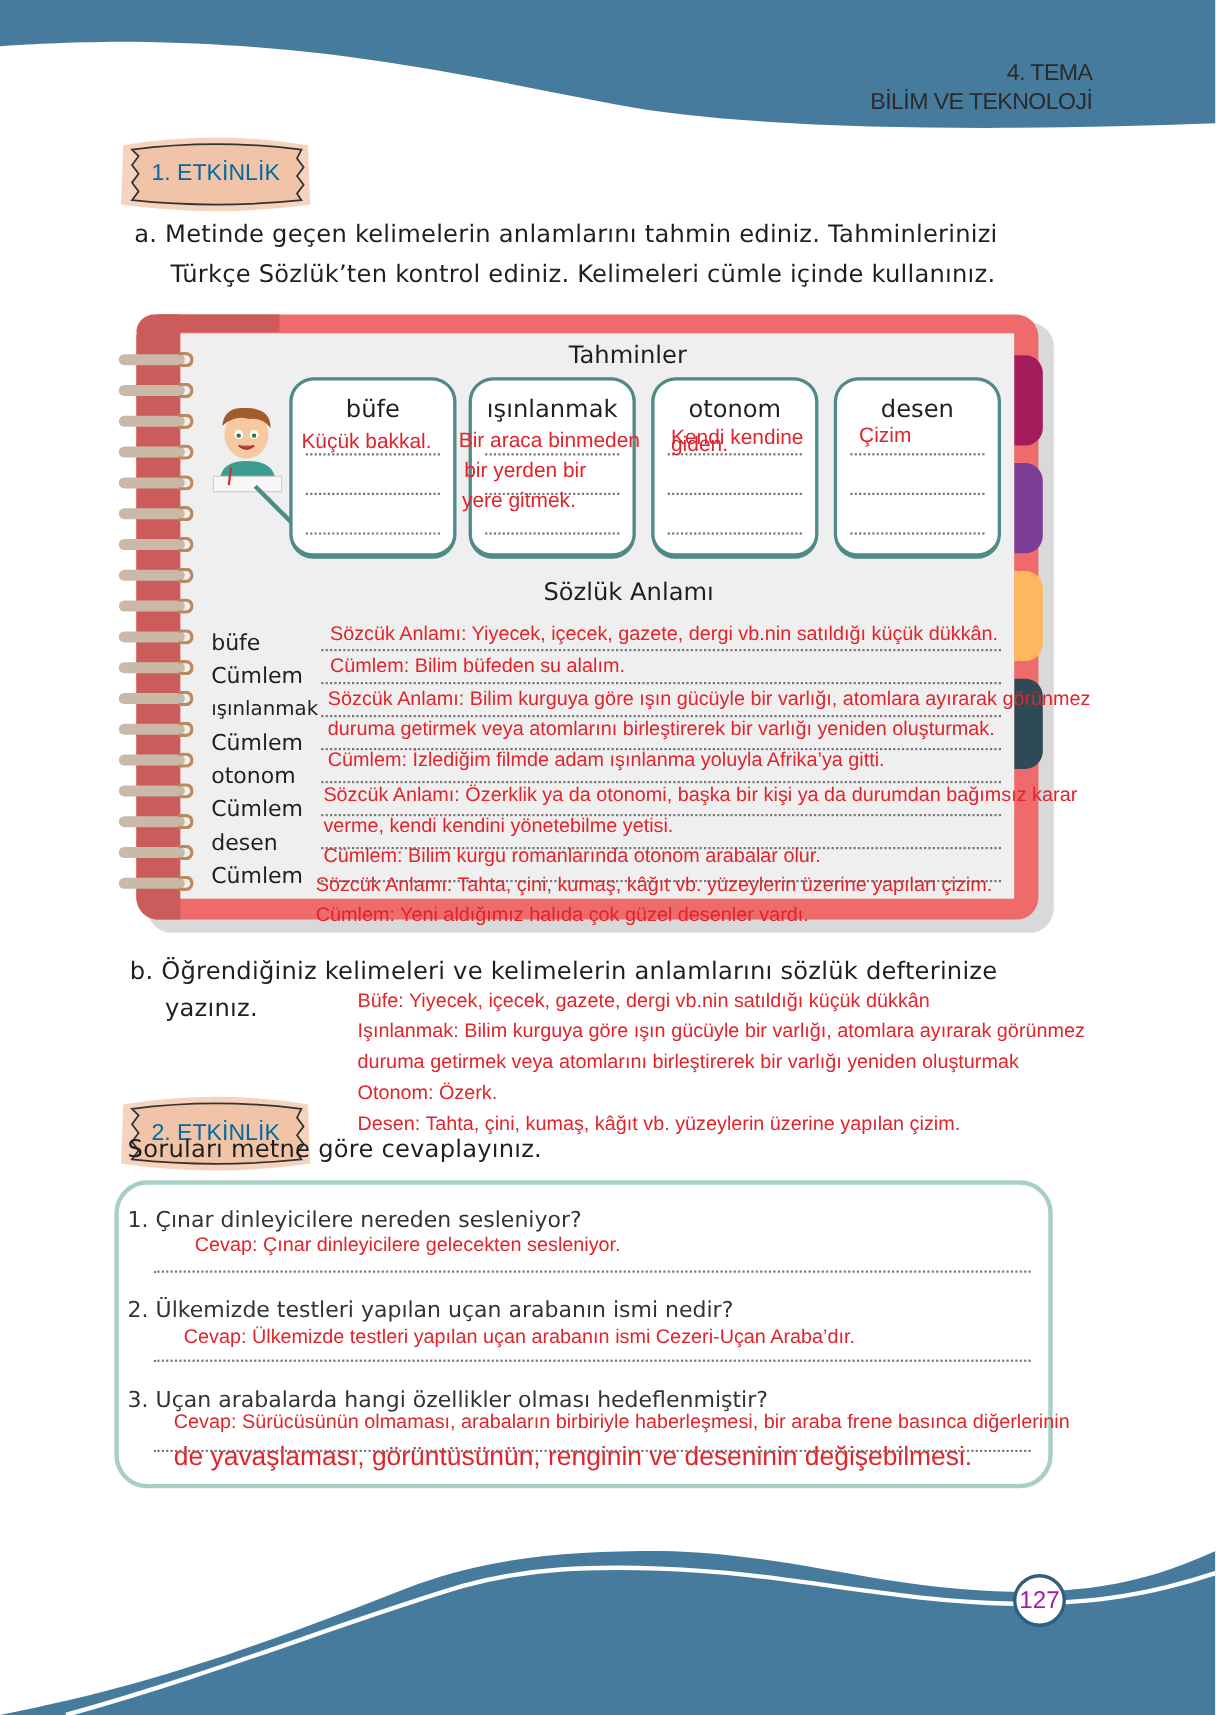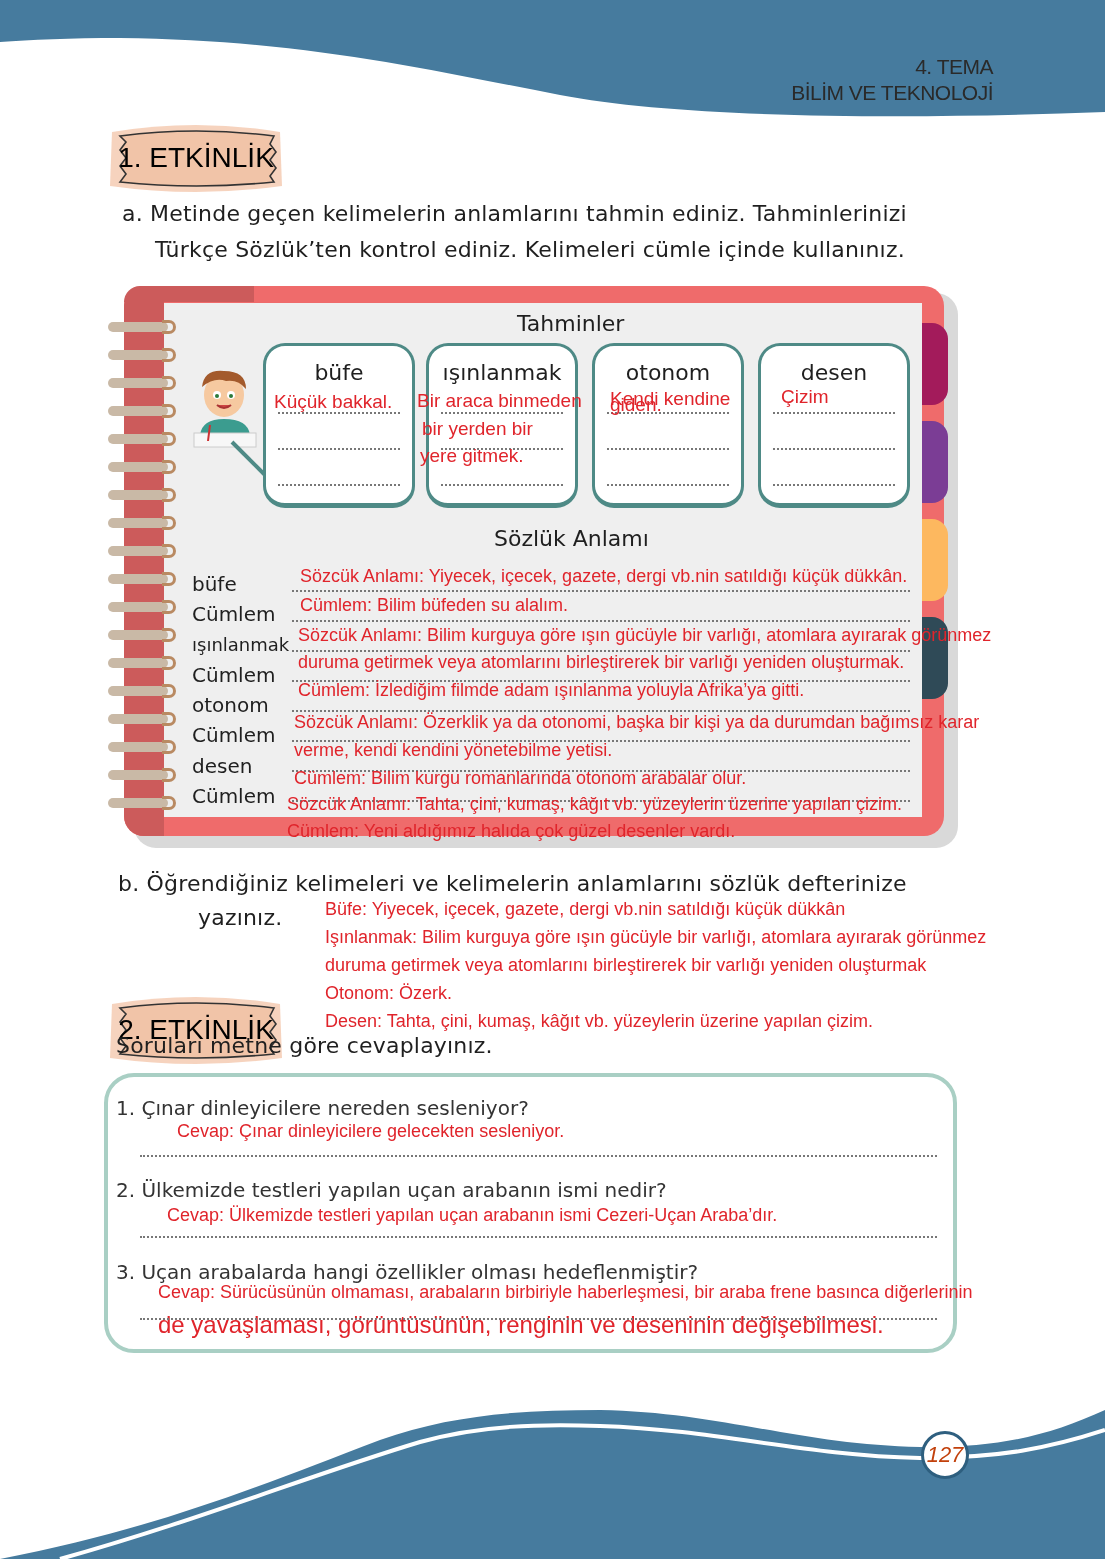--- a/index.html
+++ b/index.html
@@ -9,21 +9,21 @@
   .hand { font-family: "DejaVu Sans", sans-serif; color: #1f1f1f; }
   .red { font-family: "Liberation Sans", sans-serif; color: #e0242b; white-space: nowrap; }
 
   
   .top-wave { left: 0; top: 0; width: 1105px; height: 120px; }
   .theme-title { right: 112px; top: 54px; text-align: right; font-size: 21px; line-height: 26px; letter-spacing: -0.5px; color: #2a2a2a; font-family: "Liberation Sans", sans-serif; }
 
   
   .badge { width: 180px; height: 72px; }
   .badge svg { position: absolute; left: 0; top: 0; }
-  .badge-label { position: absolute; left: 0; top: 0; width: 180px; height: 72px; display: flex; align-items: center; justify-content: center; font-family: "Liberation Sans", sans-serif; font-size: 28px; color: #000000; }
+  .badge-label { position: absolute; left: 0; top: 0; width: 180px; height: 72px; display: flex; align-items: center; justify-content: center; font-family: "Liberation Sans", sans-serif; font-size: 21px; color: #0369a1; }
 
   .instr { font-size: 22px; line-height: 36px; letter-spacing: 0.2px; }
 
   
   .nb-shadow { left: 134px; top: 293px; width: 824px; height: 555px; background: #d9d9d9; border-radius: 22px; }
   .nb-frame { left: 124px; top: 286px; width: 820px; height: 550px; background: #ef6b6b; border-radius: 20px; }
   .nb-spine { left: 124px; top: 286px; width: 130px; height: 16px; background: #cc5b5b; border-top-left-radius: 20px; }
   .nb-spine2 { left: 124px; top: 286px; width: 40px; height: 550px; background: #cc5b5b; border-top-left-radius: 20px; border-bottom-left-radius: 20px; }
   .nb-paper { left: 164px; top: 303px; width: 758px; height: 514px; background: #efefef; }
   .tab { width: 26px; border-radius: 0 16px 16px 0; left: 922px; }
@@ -44,21 +44,21 @@
   .dict-label { left: 192px; font-size: 20px; color: #1f1f1f; }
   .dict-dots { left: 292px; width: 618px; height: 0; border-bottom: 2px dotted #777; }
 
   
   .qbox { left: 104px; top: 1073px; width: 853px; height: 280px; border: 4px solid #a9cfc4; border-radius: 30px; background: #fff; }
   .q-text { font-size: 20px; color: #333; }
   .q-dots { left: 140px; width: 797px; height: 0; border-bottom: 2px dotted #777; }
 
   
   .bottom-wave { left: 0; top: 1380px; width: 1105px; height: 179px; }
-  .page-num { left: 921px; top: 1431px; width: 48px; height: 48px; border-radius: 50%; background: #fff; border: 3px solid #2e5f7f; display: flex; align-items: center; justify-content: center; font-family: "Liberation Sans", sans-serif; font-size: 22px; color: #c2410c; font-style: italic; }
+  .page-num { left: 921px; top: 1431px; width: 48px; height: 48px; border-radius: 50%; background: #fff; border: 3px solid #2e5f7f; display: flex; align-items: center; justify-content: center; font-family: "Liberation Sans", sans-serif; font-size: 22px; color: #a21caf; }
 </style>
 </head>
 <body>
 
 <svg class="abs top-wave" viewBox="0 0 1105 120" preserveAspectRatio="none">
   <path d="M0 0 H1105 V112 C900 120 680 118 560 95 C420 68 300 40 120 38 C70 38 30 40 0 42 Z" fill="#467b9e"></path>
 </svg>
 <div class="abs theme-title">
   <div>4. TEMA</div>
   <div>BİLİM VE TEKNOLOJİ</div>
@@ -236,21 +236,21 @@
 <div class="abs red" style="left:298px; top:625px; font-size:18px;">Sözcük Anlamı: Bilim kurguya göre ışın gücüyle bir varlığı, atomlara ayırarak görünmez</div>
 <div class="abs red" style="left:298px; top:652px; font-size:18px;">duruma getirmek veya atomlarını birleştirerek bir varlığı yeniden oluşturmak.</div>
 <div class="abs red" style="left:298px; top:680px; font-size:18px;">Cümlem: İzlediğim filmde adam ışınlanma yoluyla Afrika’ya gitti.</div>
 <div class="abs red" style="left:294px; top:712px; font-size:18px;">Sözcük Anlamı: Özerklik ya da otonomi, başka bir kişi ya da durumdan bağımsız karar</div>
 <div class="abs red" style="left:294px; top:740px; font-size:18px;">verme, kendi kendini yönetebilme yetisi.</div>
 <div class="abs red" style="left:294px; top:768px; font-size:18px;">Cümlem: Bilim kurgu romanlarında otonom arabalar olur.</div>
 <div class="abs red" style="left:287px; top:794px; font-size:18px;">Sözcük Anlamı: Tahta, çini, kumaş, kâğıt vb. yüzeylerin üzerine yapılan çizim.</div>
 <div class="abs red" style="left:287px; top:821px; font-size:18px;">Cümlem: Yeni aldığımız halıda çok güzel desenler vardı.</div>
 
 <div class="abs instr hand" style="left:118px; top:866px;">b. Öğrendiğiniz kelimeleri ve kelimelerin anlamlarını sözlük defterinize</div>
-<div class="abs instr hand" style="left:150px; top:900px;margin-left:48px;">yazınız.</div>
+<div class="abs instr hand" style="left:150px; top:900px;">yazınız.</div>
 
 <div class="abs red" style="left:325px; top:899px; font-size:18px;">Büfe: Yiyecek, içecek, gazete, dergi vb.nin satıldığı küçük dükkân</div>
 <div class="abs red" style="left:325px; top:927px; font-size:18px;">Işınlanmak: Bilim kurguya göre ışın gücüyle bir varlığı, atomlara ayırarak görünmez</div>
 <div class="abs red" style="left:325px; top:955px; font-size:18px;">duruma getirmek veya atomlarını birleştirerek bir varlığı yeniden oluşturmak</div>
 <div class="abs red" style="left:325px; top:983px; font-size:18px;">Otonom: Özerk.</div>
 <div class="abs red" style="left:325px; top:1011px; font-size:18px;">Desen: Tahta, çini, kumaş, kâğıt vb. yüzeylerin üzerine yapılan çizim.</div>
 
 <div class="abs badge" style="left:106px; top:994px;">
   <svg width="180" height="72" viewBox="0 0 180 72">
     <path d="M6 10 Q90 -4 174 10 L176 64 Q90 76 4 64 Z" fill="#f4cbb3" opacity="0.85"></path>

